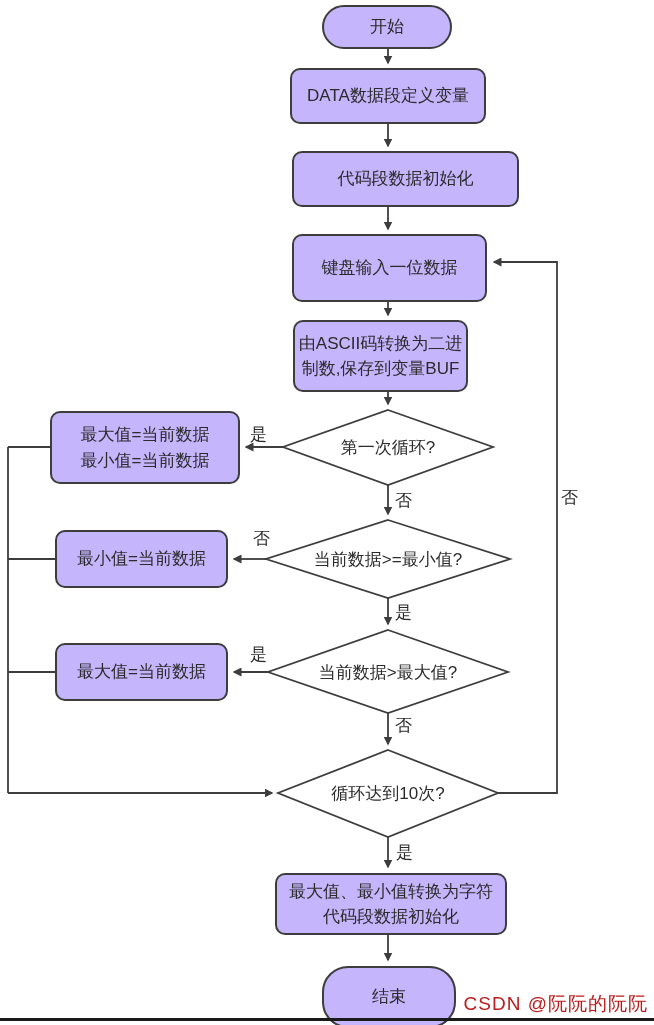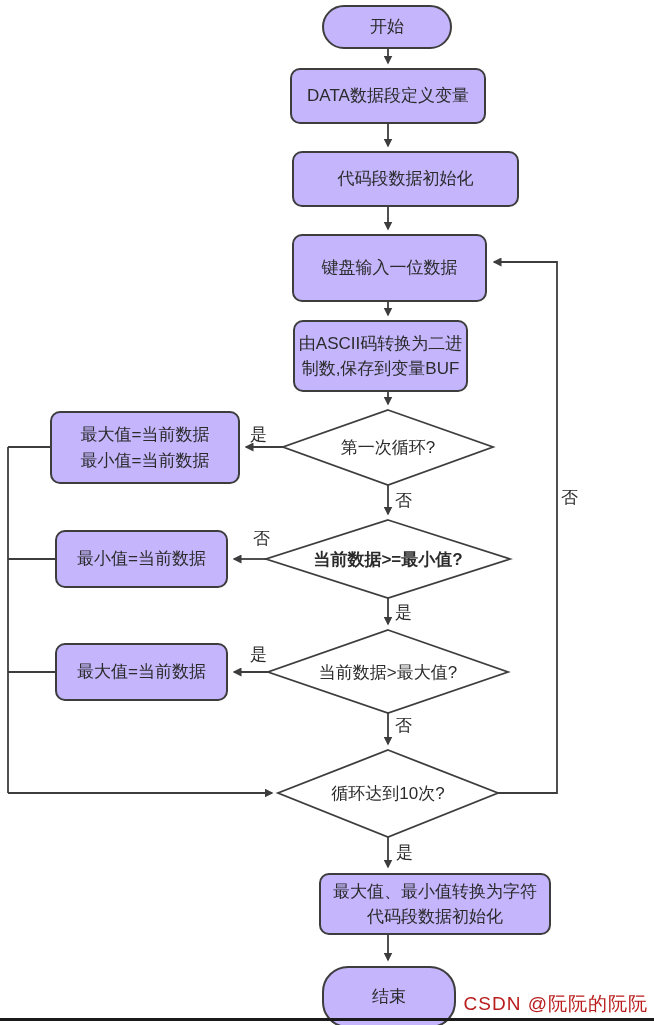--- a/index.html
+++ b/index.html
@@ -132,31 +132,31 @@
   </div>
 
   <div class="node" style="left:55px;top:530px;width:173px;height:58px;">
     <span>最小值=当前数据</span>
   </div>
 
   <div class="node" style="left:55px;top:643px;width:173px;height:58px;">
     <span>最大值=当前数据</span>
   </div>
 
-  <div class="node" style="left:275px;top:873px;width:232px;height:62px;margin-left:44px;">
+  <div class="node" style="left:275px;top:873px;width:232px;height:62px;">
     <span>最大值、最小值转换为字符</span>
     <span>代码段数据初始化</span>
   </div>
 
   <div class="node stadium" style="left:322px;top:966px;width:134px;height:62px;">
     <span>结束</span>
   </div>
 
   <div class="dtext" style="left:283px;top:430px;width:210px;height:34px;">第一次循环?</div>
-  <div class="dtext" style="left:266px;top:542px;width:244px;height:34px;font-weight:bold;">当前数据&gt;=最小值?</div>
+  <div class="dtext" style="left:266px;top:542px;width:244px;height:34px;">当前数据&gt;=最小值?</div>
   <div class="dtext" style="left:268px;top:655px;width:240px;height:34px;">当前数据&gt;最大值?</div>
   <div class="dtext" style="left:278px;top:776px;width:220px;height:34px;">循环达到10次?</div>
 
   <div class="elabel" style="left:250px;top:423px;">是</div>
   <div class="elabel" style="left:395px;top:489px;">否</div>
   <div class="elabel" style="left:253px;top:527px;">否</div>
   <div class="elabel" style="left:395px;top:601px;">是</div>
   <div class="elabel" style="left:250px;top:643px;">是</div>
   <div class="elabel" style="left:395px;top:714px;">否</div>
   <div class="elabel" style="left:396px;top:841px;">是</div>

